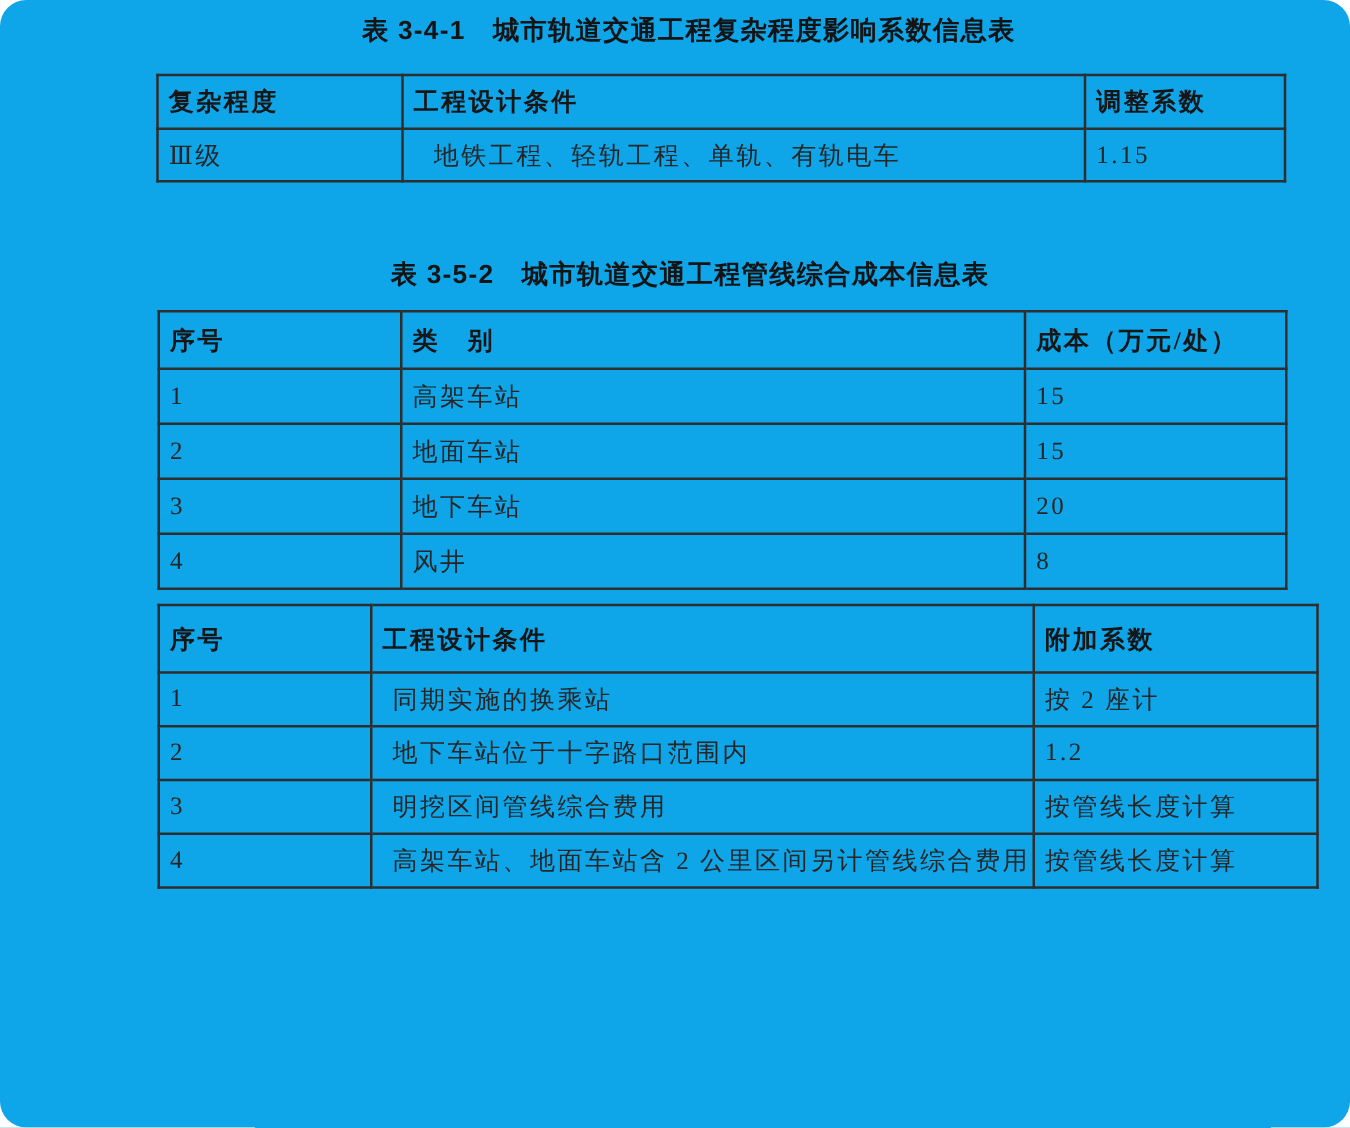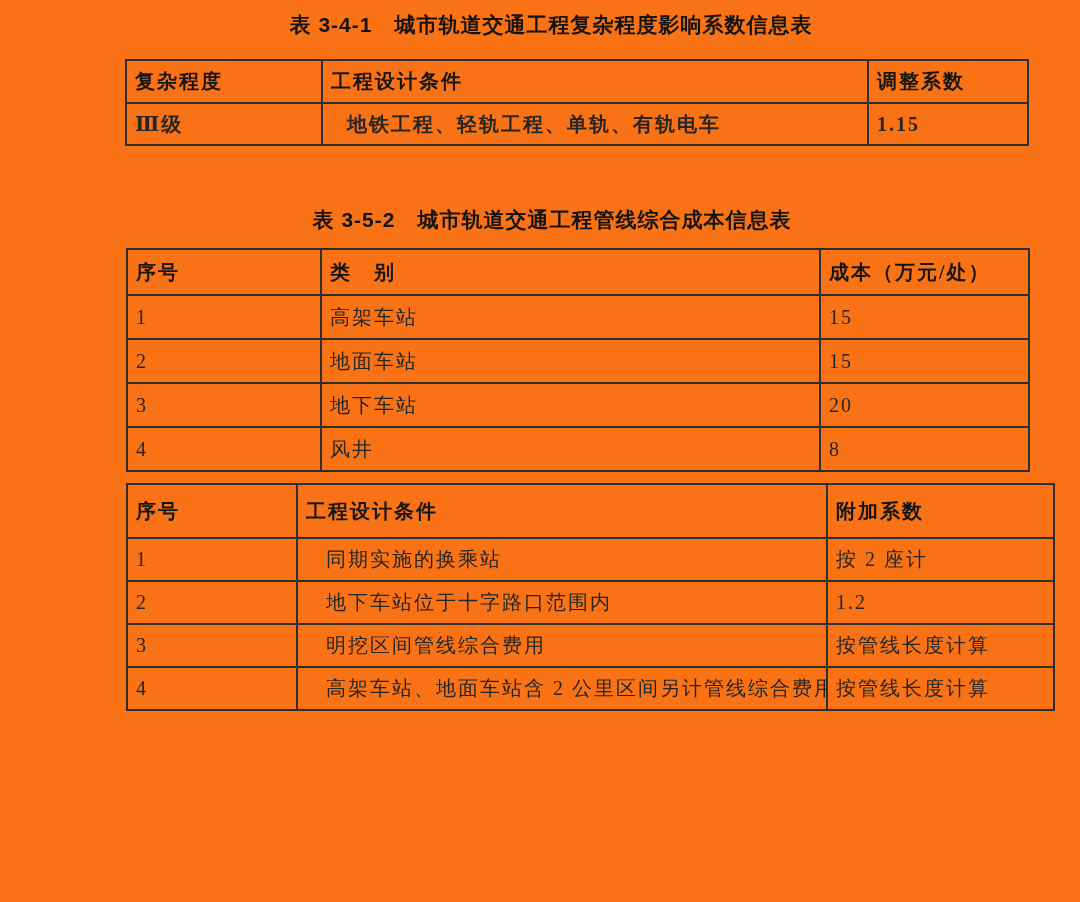--- a/index.html
+++ b/index.html
@@ -4,24 +4,25 @@
 <style>
   html, body {
     margin: 0;
     padding: 0;
     background: #ffffff;
   }
   .page {
     position: relative;
     width: 1080px;
     height: 902px;
-    background: #f97316;
+    background: #0ea5e9;
     font-family: "Liberation Serif", "DejaVu Serif", serif;
     color: #1e1e1e;
     overflow: hidden;
+    border-radius: 21px;
   }
   .tbl-title {
     font-family: "Liberation Sans", "DejaVu Sans", sans-serif;
     font-weight: bold;
     font-size: 21px;
     letter-spacing: 1px;
     color: #141414;
     text-align: center;
     margin: 0;
     line-height: 32px;
@@ -51,42 +52,42 @@
   }
   .doc-table th {
     font-weight: bold;
     color: #161616;
     letter-spacing: 2px;
   }
 
   
   .t0 { width: 852px; margin-top: 18px; }
   .t0 th { height: 41px; }
-  .t0 td { height: 40px; font-weight: bold; }
+  .t0 td { height: 40px; }
   .t0 th:nth-child(1) { width: 178px; }
   .t0 th:nth-child(2) { width: 528px; }
   .t0 th:nth-child(3) { width: 142px; }
   .t0 td:nth-child(2) { text-align: left; padding-left: 24px; }
 
   
   .t1 { width: 852px; margin-top: 12px; }
   .t1 th { height: 44px; }
   .t1 td { height: 42px; }
   .t1 th:nth-child(1) { width: 176px; }
   .t1 th:nth-child(2) { width: 481px; }
   .t1 th:nth-child(3) { width: 191px; margin-left: 40px; }
 
   
   .t2 { width: 877px; margin-top: 11px; }
   .t2 th { height: 52px; }
   .t2 td { height: 41px; }
   .t2 th:nth-child(1) { width: 152px; }
   .t2 th:nth-child(2) { width: 512px; }
   .t2 th:nth-child(3) { width: 209px; }
-  .t2 td:nth-child(2) { text-align: left; padding-left: 28px; }
+  .t2 td:nth-child(2) { text-align: left; padding-left: 16px; }
 </style>
 </head>
 <body>
 
 <div class="page">
 
   <section class="block1">
     <h2 class="tbl-title">表 3-4-1　城市轨道交通工程复杂程度影响系数信息表</h2>
     <table class="doc-table t0">
       <thead>

